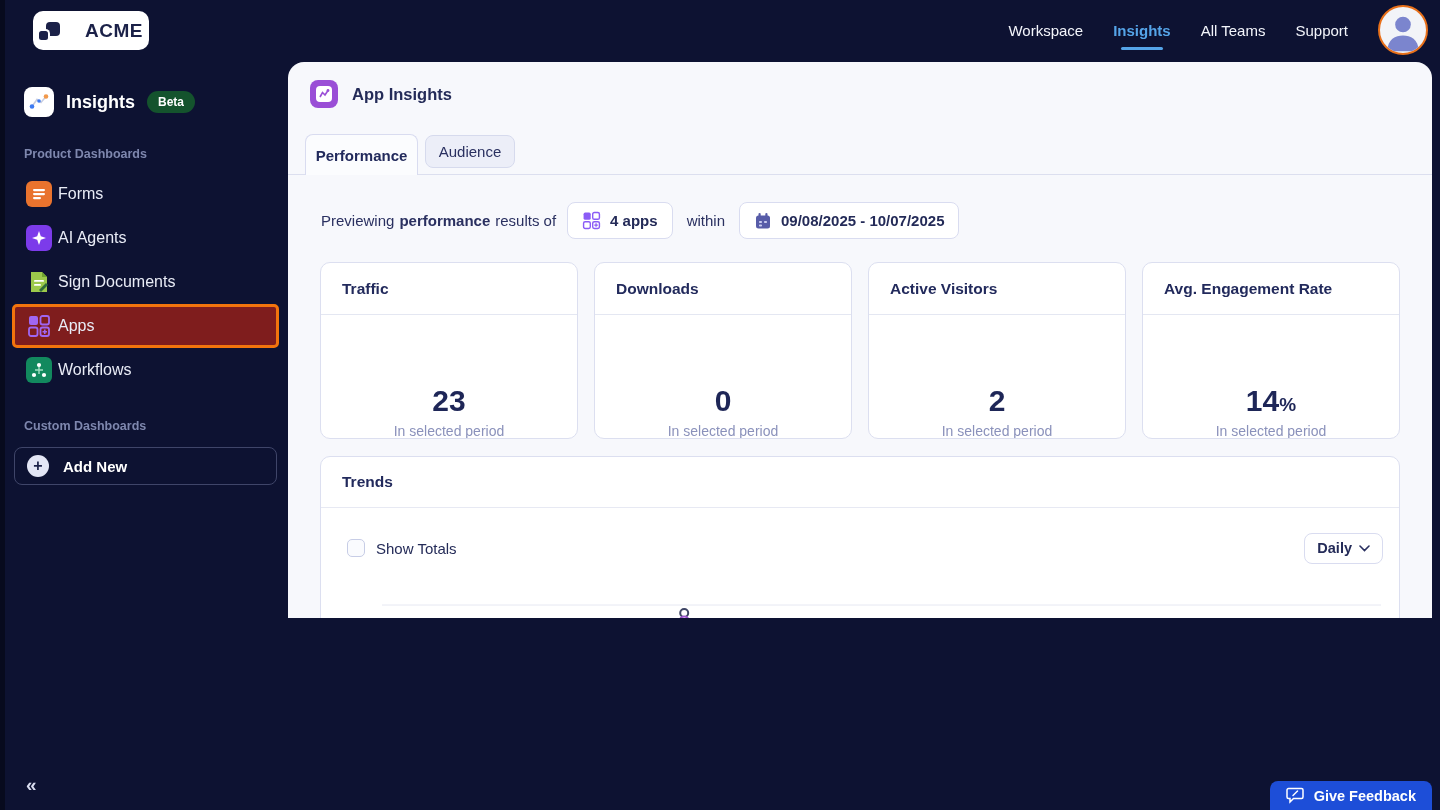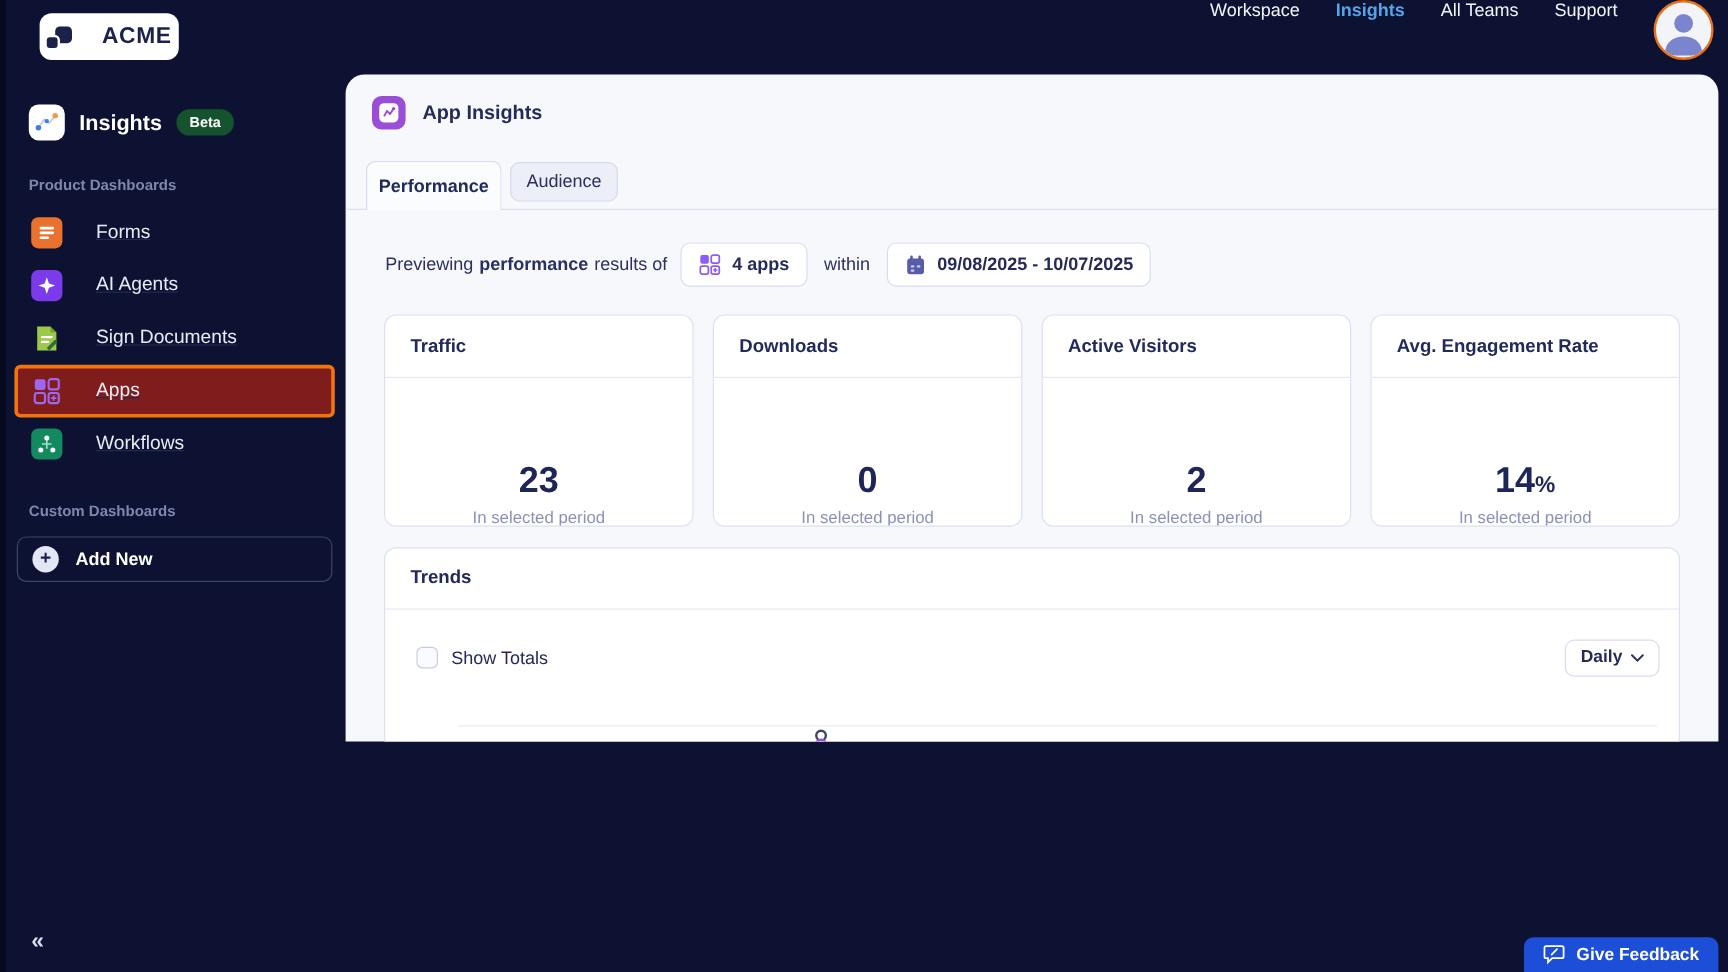--- a/index.html
+++ b/index.html
@@ -7,42 +7,42 @@
   body {
     position:relative;
     background:#0D1232;
     font-family:"Liberation Sans", sans-serif;
     color:#212857;
   }
   .edge-left { position:absolute; left:0; top:0; width:5px; height:810px; background:#070A1E; z-index:60; }
 
   
   .topnav { position:absolute; left:0; top:0; width:1440px; height:62px; }
-  .topnav-right { position:absolute; right:0; top:0; height:60px; display:flex; gap:30px; padding-right:12px;margin-left:44px; }
+  .topnav-right { position:absolute; right:0; top:0; height:60px; display:flex; align-items:center; gap:30px; padding-right:12px;margin-left:44px; }
   .nav-link { position:relative; color:#F3F5FB; font-size:15px; font-weight:500; cursor:pointer; text-decoration:none; }
   .nav-link.active { color:#55A4E8; font-weight:700; }
   .nav-link.active::after { content:''; position:absolute; left:50%; transform:translateX(-50%); bottom:-11px; width:42px; height:3px; border-radius:2px; background:#55A4E8; }
   .avatar { width:50px; height:50px; border-radius:50%; border:2.5px solid #E8701A; background:#F2F4F8; display:flex; align-items:center; justify-content:center; cursor:pointer; overflow:hidden; }
 
   
   .sidebar { position:absolute; left:0; top:0; width:288px; height:810px; z-index:5; }
   .logo-card { position:absolute; left:33px; top:11px; width:116px; height:39px; background:#FFFFFF; border-radius:10px; display:flex; align-items:center; justify-content:center; gap:22px; cursor:pointer; }
   .logo-mark { position:relative; width:24px; height:22px; }
   .logo-mark .sq-big { position:absolute; left:7px; top:2px; width:14px; height:14px; background:#1B2148; border-radius:4px; }
   .logo-mark .sq-small { position:absolute; left:0px; top:11px; width:9px; height:9px; background:#1B2148; border-radius:2.5px; box-shadow:0 0 0 2px #FFFFFF; }
   .logo-text { font-size:19px; font-weight:800; letter-spacing:0.5px; color:#1B2148; }
 
   .sb-app-header { position:absolute; left:24px; top:87px; display:flex; align-items:center; gap:12px; }
   .sb-app-icon { width:30px; height:30px; background:#FFFFFF; border-radius:8px; display:flex; align-items:center; justify-content:center; }
   .sb-app-title { color:#FFFFFF; font-size:18px; font-weight:600; }
   .beta-pill { background:#14532d; color:#FFFFFF; font-size:12px; font-weight:600; border-radius:999px; padding:4px 11px; }
 
   .sb-section-label { position:absolute; left:24px; color:#7E87AE; font-size:12.5px; font-weight:700; }
   .sb-menu { position:absolute; left:12px; top:172px; width:267px; }
-  .sb-item { height:44px; display:flex; align-items:center; gap:28px; padding-left:14px; border-radius:5px; cursor:pointer;text-decoration:underline; }
+  .sb-item { height:44px; display:flex; align-items:center; gap:6px; padding-left:14px; border-radius:5px; cursor:pointer; }
   .sb-item.selected { background:#7f1d1d; border:3px solid #F2740D; padding-left:11px; }
   .sb-item-label { color:#E9ECF6; font-size:16px; font-weight:500; }
   .tile { width:26px; height:26px; border-radius:6px; display:flex; align-items:center; justify-content:center; flex:0 0 auto; }
   .tile-forms { background:#E9732E; }
   .tile-ai { background:#7C3BEA; }
   .tile-docs { background:transparent; }
   .tile-apps { background:transparent; }
   .tile-wf { background:#12895E; }
 
   .add-new-btn { position:absolute; left:14px; top:447px; width:263px; height:38px; border:1px solid #3F4569; border-radius:8px; display:flex; align-items:center; gap:14px; padding-left:12px; cursor:pointer; background:transparent; }

